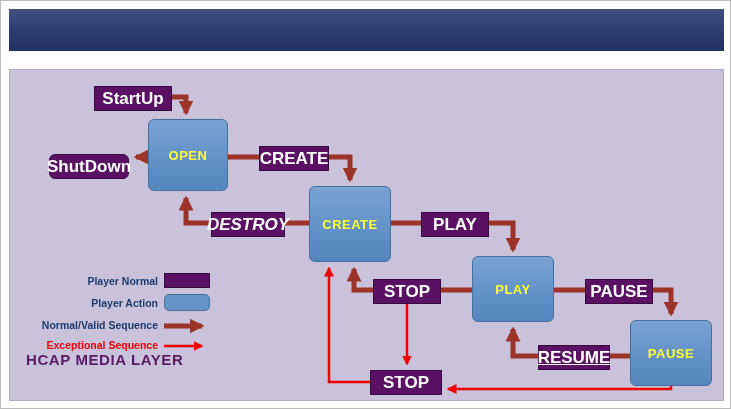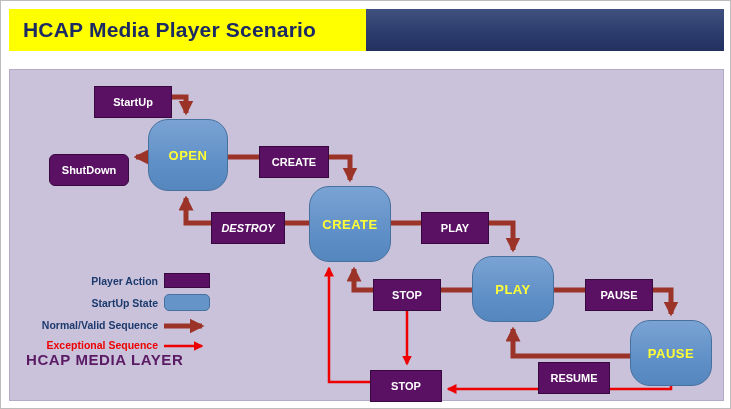--- a/index.html
+++ b/index.html
@@ -16,43 +16,40 @@
 
   
   .diagram { position:absolute; left:8px; top:68px; width:715px; height:332px; background:var(--diagram-bg,#c9c2da); border:1px solid #b3abc8; }
   .arrows { position:absolute; left:0; top:0; }
 
   path.n { stroke:var(--normal-arrow,#9c3328); stroke-width:5; fill:none; }
   path.x { stroke:var(--exceptional-arrow,#ee0000); stroke-width:2.5; fill:none; }
   #mkn path { fill:var(--normal-arrow,#9c3328); }
   #mkx path { fill:var(--exceptional-arrow,#ee0000); }
 
-  .action { position:absolute; height:32px; background:var(--action-box,#5a1164); border:1px solid #38093f;
-            color:#ffffff; font-size:11px; font-weight:bold; display:flex; align-items:center; justify-content:center; }
+  .action { position:absolute; height:25px; background:var(--action-box,#5a1164); border:1px solid #38093f;
+            color:#ffffff; font-size:17px; font-weight:bold; display:flex; align-items:center; justify-content:center; }
   .state  { position:absolute; background:linear-gradient(180deg,#7aa3d4 0%, #5c8dc5 70%, #5586bd 100%);
-            border:1px solid #46719f; border-radius:20px; color:var(--state-text,#ffff33);
+            border:1px solid #46719f; border-radius:6px; color:var(--state-text,#ffff33);
             font-weight:bold; font-size:13px; display:flex; align-items:center; justify-content:center; letter-spacing:0.5px; }
 
   
   .legend-label { position:absolute; font-size:10.5px; font-weight:bold; color:#1d3a6e; }
   .legend-label.red { color:var(--exceptional-arrow,#ee0000); }
   .swatch-action { position:absolute; left:154px; top:203px; width:46px; height:15px; background:var(--action-box,#5a1164); border:1px solid #38093f; }
   .swatch-state  { position:absolute; left:154px; top:224px; width:46px; height:17px; background:#6595c8; border:1px solid #46719f; border-radius:5px; }
 
   .footer { position:absolute; left:16px; top:281px; font-size:15px; font-weight:bold; color:#5a1a64; letter-spacing:0.6px; }
 </style>
 </head>
 <body>
 
 <div class="page">
 
   <div class="title-wrap">
-    <div class="title-yellow">
-      <span class="title-text">HCAP Media Player Scenario</span>
-    </div>
     <div class="title-blue"></div>
   </div>
 
   <div class="diagram">
 
     <svg class="arrows" width="715" height="332">
       <defs>
         <marker id="mkn" markerWidth="3" markerHeight="3" refX="2.5" refY="1.5" orient="auto" markerUnits="strokeWidth">
           <path d="M0,0 L3,1.5 L0,3 Z"></path>
         </marker>
@@ -78,31 +75,31 @@
       <path class="x" d="M154 276 H192" marker-end="url(#mkx)"></path>
     </svg>
 
     <div class="action" style="left:84px;  top:16px;  width:78px;">StartUp</div>
     <div class="action" style="left:39px;  top:84px;  width:80px;border-radius:6px;">ShutDown</div>
     <div class="action" style="left:249px; top:76px;  width:70px;">CREATE</div>
     <div class="action" style="left:201px; top:142px; width:74px;font-style:italic;">DESTROY</div>
     <div class="action" style="left:411px; top:142px; width:68px;">PLAY</div>
     <div class="action" style="left:363px; top:209px; width:68px;">STOP</div>
     <div class="action" style="left:575px; top:209px; width:68px;">PAUSE</div>
-    <div class="action" style="left:528px; top:292px; width:72px;">RESUME</div>
+    <div class="action" style="left:528px; top:275px; width:72px;text-decoration:underline;">RESUME</div>
     <div class="action" style="left:360px; top:300px; width:72px;">STOP</div>
 
     <div class="state" style="left:138px; top:49px;  width:80px; height:72px;">OPEN</div>
     <div class="state" style="left:299px; top:116px; width:82px; height:76px;">CREATE</div>
     <div class="state" style="left:462px; top:186px; width:82px; height:66px;">PLAY</div>
     <div class="state" style="left:620px; top:250px; width:82px; height:66px;">PAUSE</div>
 
-    <div class="legend-label" style="left:28px; top:205px; width:120px; text-align:right;">Player Action</div>
+    <div class="legend-label" style="left:28px; top:205px; width:120px; text-align:right;">Player Normal</div>
     <div class="swatch-action"></div>
-    <div class="legend-label" style="left:28px; top:227px; width:120px; text-align:right;">StartUp State</div>
+    <div class="legend-label" style="left:28px; top:227px; width:120px; text-align:right;">Player Action</div>
     <div class="swatch-state"></div>
     <div class="legend-label red" style="left:6px;  top:269px; width:142px; text-align:right;">Exceptional Sequence</div>
     <div class="legend-label" style="left:6px;  top:249px; width:142px; text-align:right;">Normal/Valid Sequence</div>
 
     <div class="footer">HCAP MEDIA LAYER</div>
   </div>
 
 </div>
 
 </body></html>

